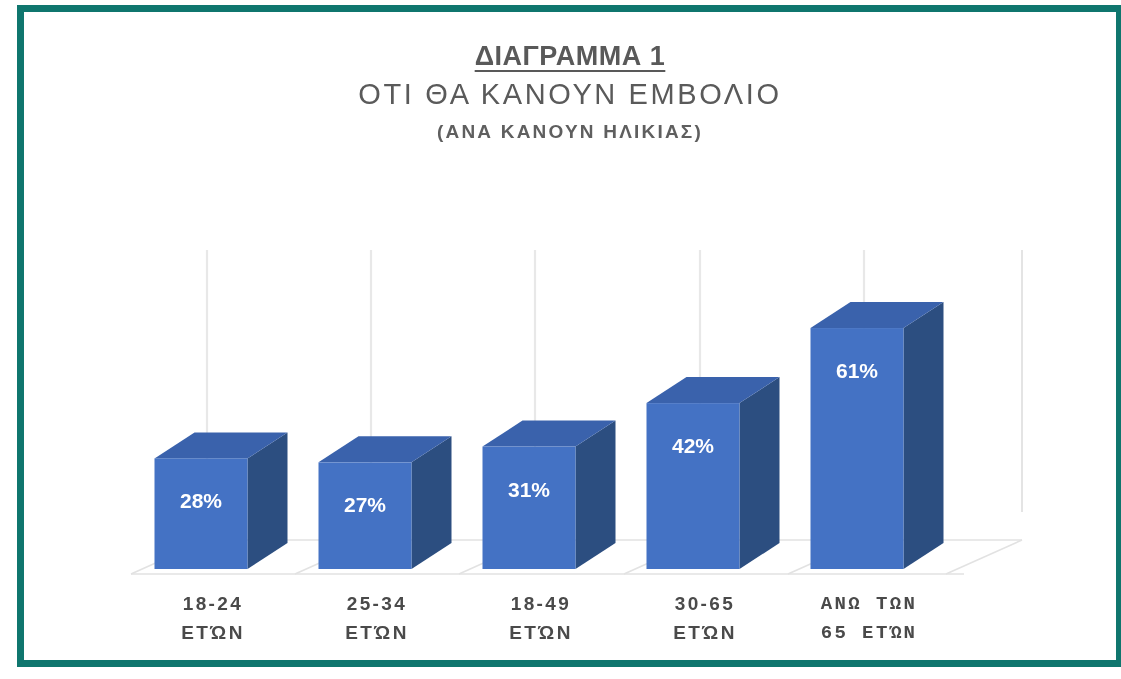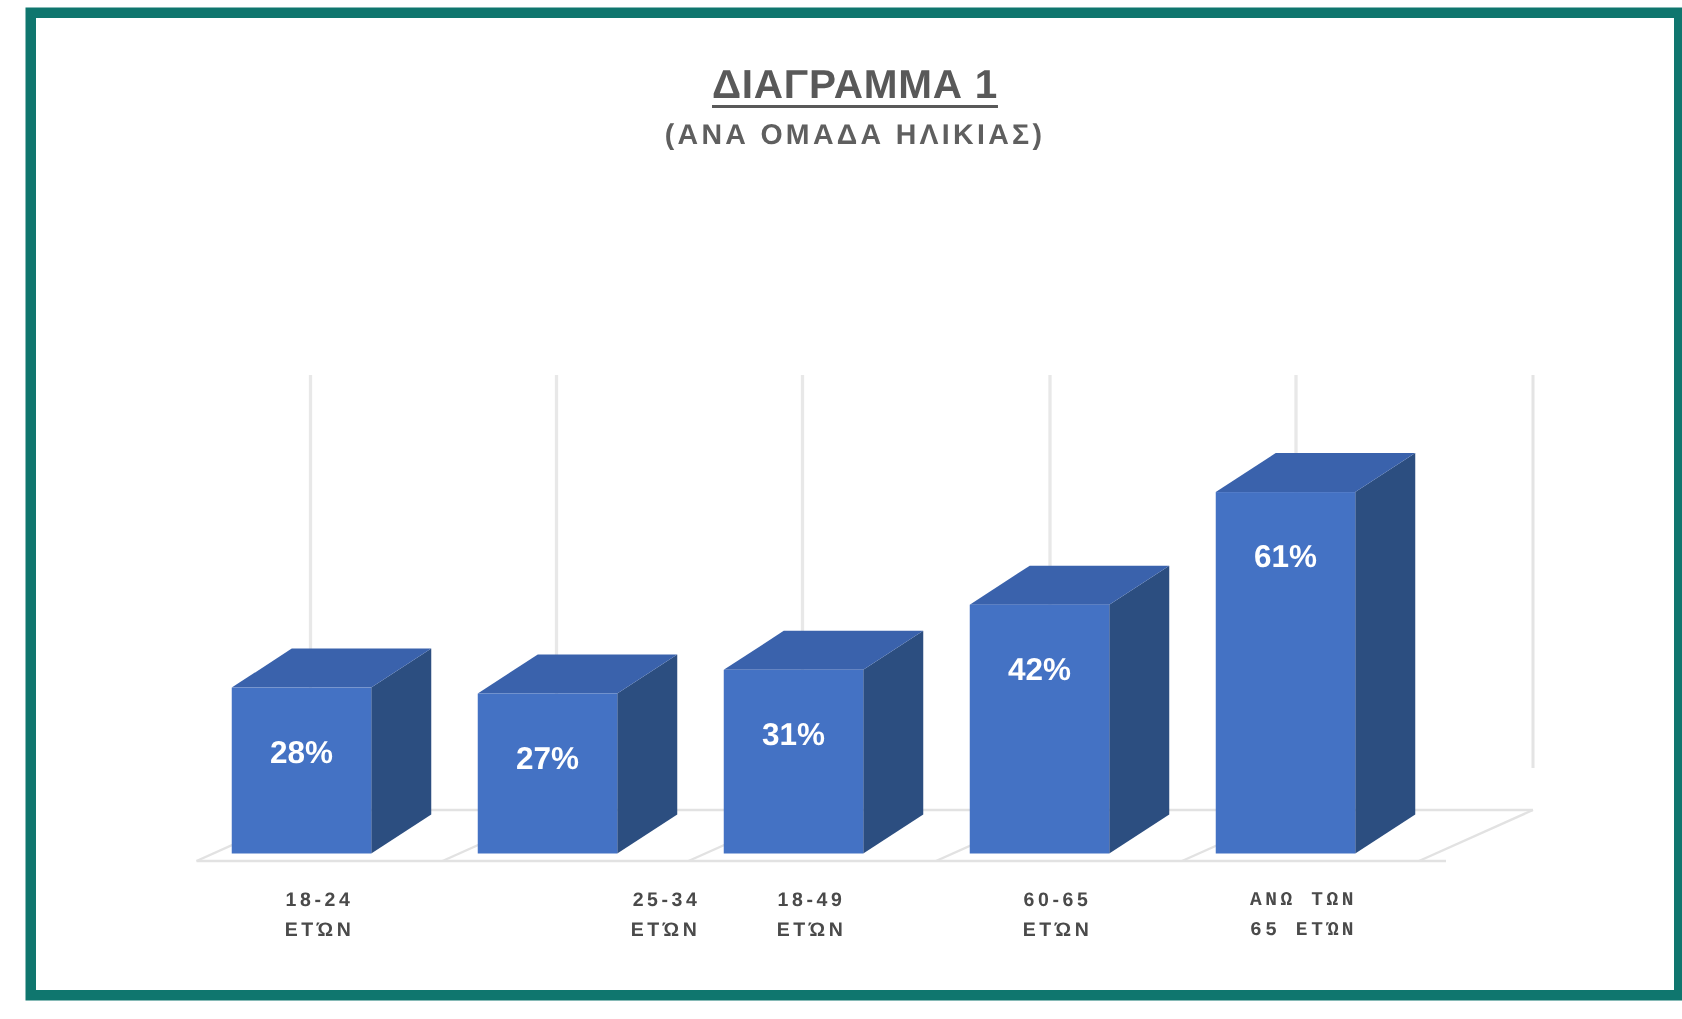--- a/index.html
+++ b/index.html
@@ -97,36 +97,37 @@
     position: absolute;
     left: 0;
     top: 578px;
     width: 1106px;
     height: 70px;
   }
   .cat-label {
     position: absolute;
     text-align: center;
     color: #4a4a4a;
-    font-size: 13px;
+    font-size: 19px;
     font-weight: bold;
     letter-spacing: 2.4px;
     line-height: 1.52;
     white-space: pre-line;
   }
 </style>
 </head>
 <body>
 
 <div id="slide-frame">
   <div id="slide-inner">
 
     <div id="chart-title-block">
       <div class="title-line1">ΔΙΑΓΡΑΜΜΑ 1</div>
-      <div class="title-line4">(ΑΝΑ ΟΜΑΔΑ ΗΛΙΚΙΑΣ)</div>
+      <div class="title-line3">ΟΤΙ ΘΑ ΚΑΝΟΥΝ ΕΜΒΟΛΙΟ</div>
+      <div class="title-line4">(ΑΝΑ ΚΑΝΟΥΝ ΗΛΙΚΙΑΣ)</div>
     </div>
 
     <div id="plot-area">
       <svg id="plot-svg" width="1106" height="662" viewBox="0 0 1106 662" xmlns="http://www.w3.org/2000/svg">
 
         <g>
           <line class="gridline" x1="183" y1="238" x2="183" y2="528"></line>
           <line class="gridline" x1="347" y1="238" x2="347" y2="528"></line>
           <line class="gridline" x1="511" y1="238" x2="511" y2="528"></line>
           <line class="gridline" x1="676" y1="238" x2="676" y2="528"></line>
@@ -166,24 +167,24 @@
             <polygon class="bar-top" points="786.5,316.04999999999995 826.5,290.04999999999995 919.5,290.04999999999995 879.5,316.04999999999995"></polygon>
             <rect class="bar-front" x="786.5" y="316.04999999999995" width="93" height="240.95000000000002"></rect>
             <text class="bar-value-label" x="833" y="366.04999999999995">61%</text>
           </g>
       </svg>
     </div>
 
     <div id="category-labels">
         <div class="cat-label" style="left: 99px; top: 0px; width: 180px;">18-24
 ΕΤΏΝ</div>
-        <div class="cat-label" style="left: 263px; top: 0px; width: 180px; text-align: right;">25-34
+        <div class="cat-label" style="left: 263px; top: 0px; width: 180px;">25-34
 ΕΤΏΝ</div>
         <div class="cat-label" style="left: 427px; top: 0px; width: 180px;">18-49
 ΕΤΏΝ</div>
-        <div class="cat-label" style="left: 591px; top: 0px; width: 180px;">60-65
+        <div class="cat-label" style="left: 591px; top: 0px; width: 180px;">30-65
 ΕΤΏΝ</div>
         <div class="cat-label" style="left: 755px; top: 0px; width: 180px; font-family: Liberation Mono, monospace;">ΑΝΩ ΤΩΝ
 65 ΕΤΏΝ</div>
       </div>
 
   </div>
 </div>
 
 </body></html>

